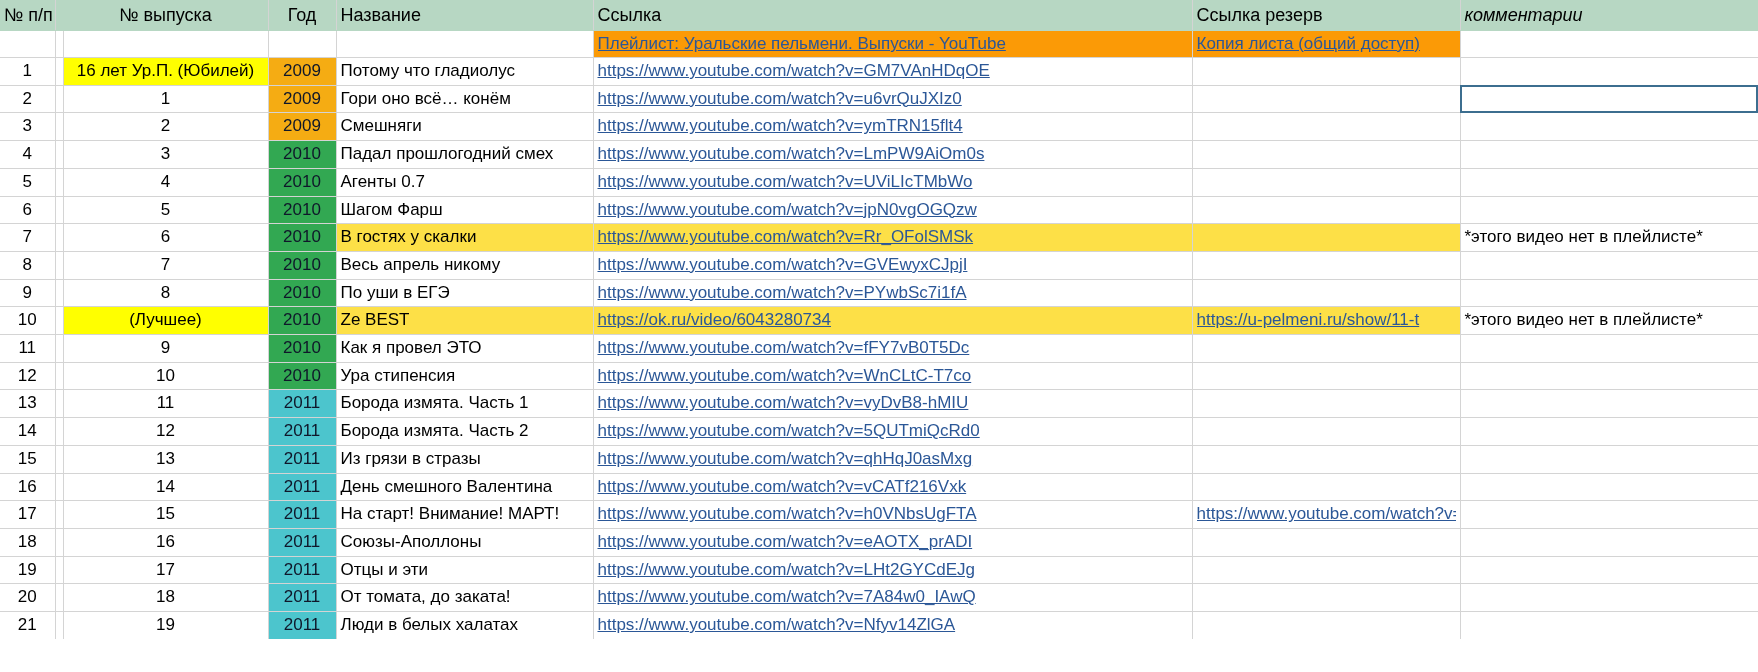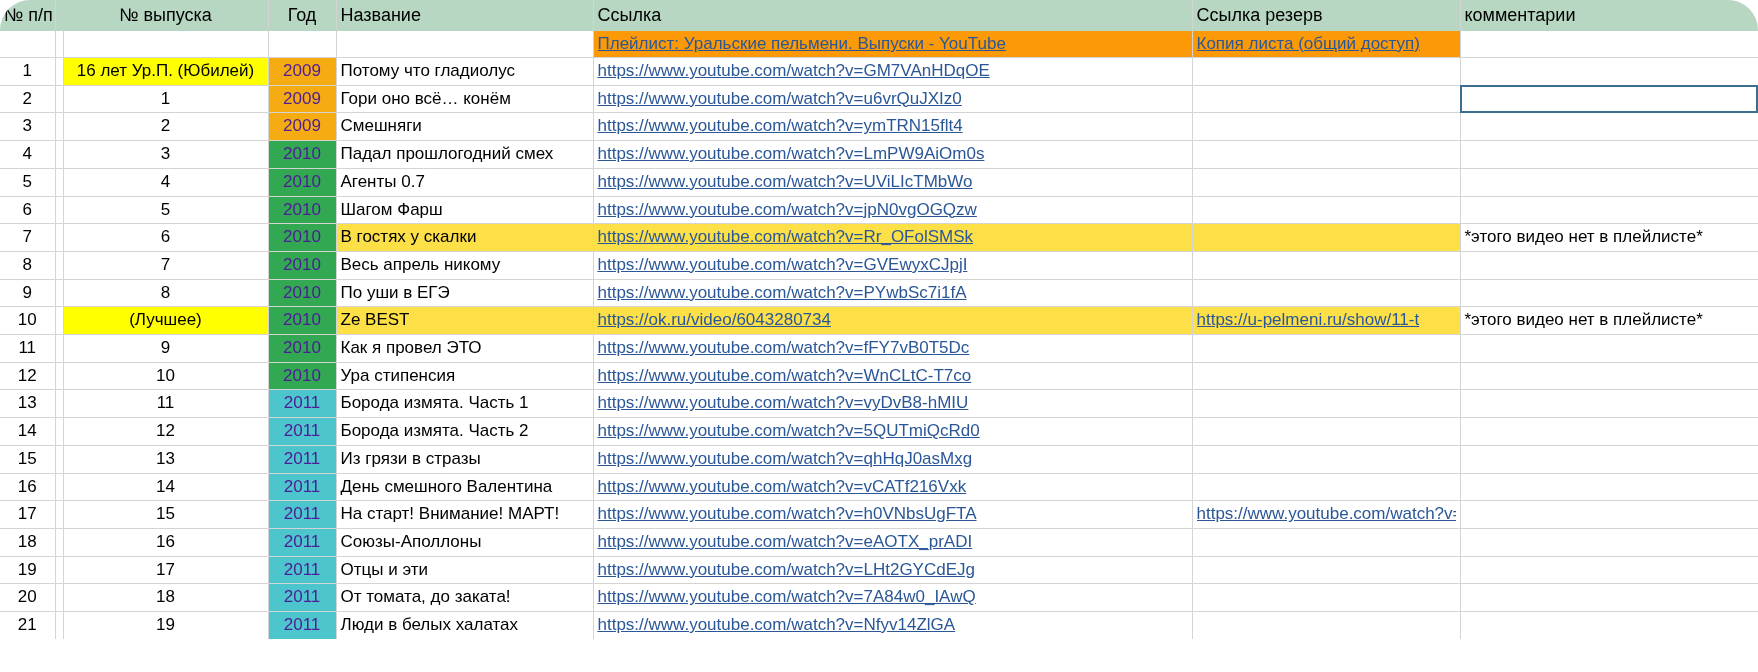--- a/index.html
+++ b/index.html
@@ -8,21 +8,20 @@
     width: 1758px; height: 672px;
     overflow: hidden;
     background: #ffffff;
     font-family: "Liberation Sans", sans-serif;
   }
   #sheet {
     width: 1758px;
     height: 672px;
     position: relative;
     overflow: hidden;
-    border-radius: 30px;
   }
   table.grid {
     border-collapse: collapse;
     table-layout: fixed;
     width: 1758px;
     font-size: 17px;
     color: #000000;
   }
   table.grid col.c-num    { width: 55px; }
   table.grid col.c-gut    { width: 8px; }
@@ -52,21 +51,21 @@
     line-height: 30px;
     text-align: left;
     font-size: 18px;
     border-bottom: 1px solid #b7d7c3;
   }
   tr.header-row th.h-num   { text-align: center; }
   tr.header-row th.h-rel   { text-align: center; }
   tr.header-row th.h-year  { text-align: center; }
   tr.header-row th.h-gut   { background: #b7d7c3; border-right: 1px solid #b7d7c3;}
 
-  tr.header-row th.h-cmt { border-right: none; }
+  tr.header-row th.h-cmt { border-right: none; font-style: italic; }
 
   td.col-num  { text-align: center; }
   td.col-gut  { background: #ffffff; border-right: 1px solid #d0d0d0; padding: 0; }
   td.col-rel  { text-align: center; }
   td.col-year { text-align: center; }
   td.col-title{ text-align: left; margin-left: 44px; }
   td.col-link { text-align: left; }
   td.col-backup { text-align: left; }
   td.col-cmt  { text-align: left; border-right: none; }
 
@@ -82,21 +81,21 @@
   }
 
   
   .fill-yellow { background: #ffff00; }
   .fill-orange { background: #f5ac13; }
   .fill-orange-lnk { background: #fb9a06; }
   .fill-green  { background: #32a852; color: #1a1a1a; }
   .fill-teal   { background: #4cc5cd; color: #1a1a1a; }
   .fill-gray   { background: #fde047; }
 
-  td.fill-green, td.fill-teal, td.fill-orange { color: #4c1d95; }
+  td.fill-green, td.fill-teal, td.fill-orange { color: #0f172a; }
 
   
   .selected {
     outline: 2px solid #3c6e8f;
     outline-offset: -2px;
   }
 
   tr.spacer-row td { height: 26px; line-height: 26px; }
   tr.last-row td { border-bottom: none; }
 </style>

